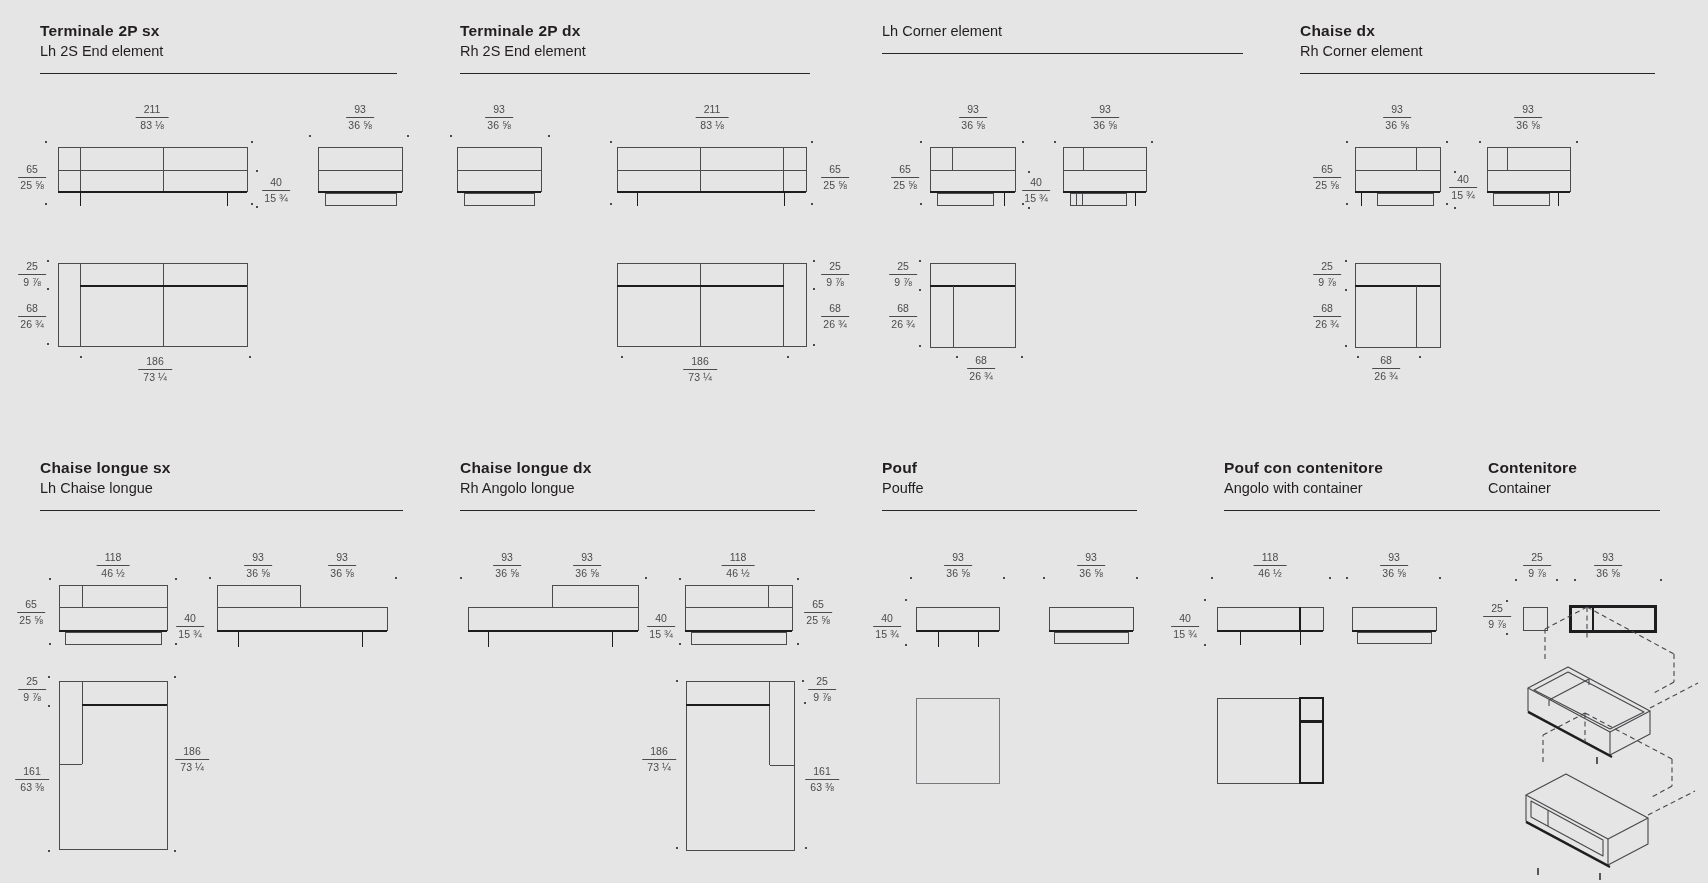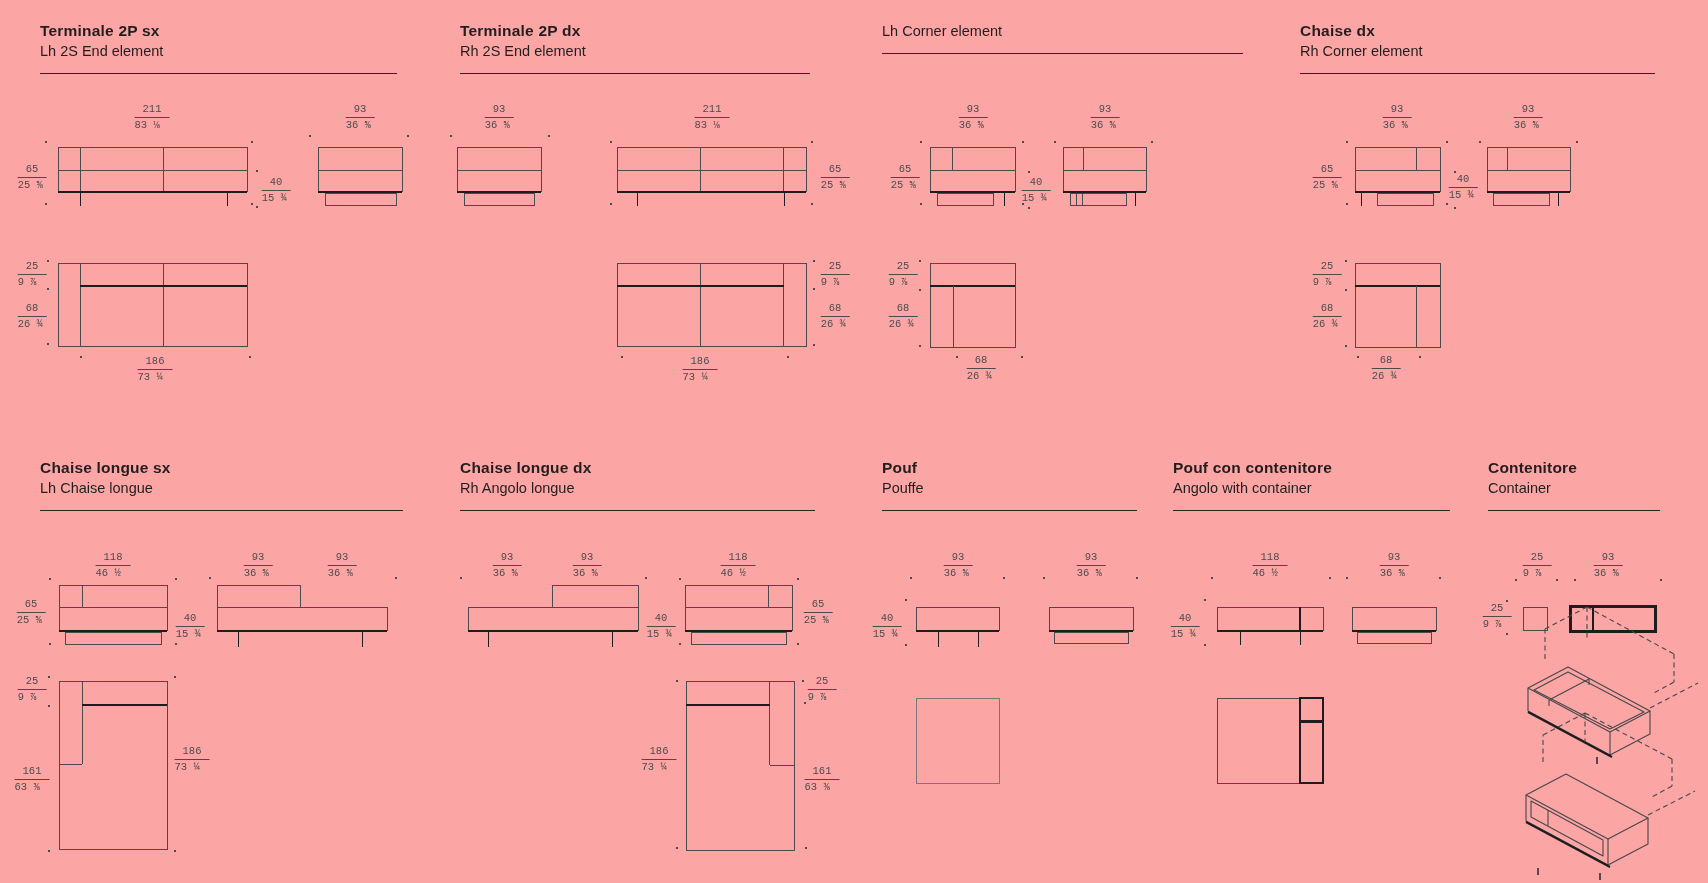--- a/index.html
+++ b/index.html
@@ -1,23 +1,23 @@
 <!DOCTYPE html>
 <html><head>
 <meta charset="utf-8">
 <style>
   html,body{margin:0;padding:0;background:#ffffff;}
-  #canvas{position:relative;width:1708px;height:883px;background:#fca5a5;overflow:hidden;
+  #canvas{position:relative;width:1708px;height:883px;background:#e5e5e5;overflow:hidden;
           font-family:"Liberation Sans",sans-serif;}
   .sec{position:absolute;}
   .sec .t{font-weight:700;font-size:15.5px;line-height:20px;color:#221e1f;letter-spacing:.2px;}
   .sec .s{font-weight:400;font-size:14.5px;line-height:20px;color:#221e1f;}
   .sec .rule{margin-top:12px;border-top:1.2px solid #2a2627;height:0;}
-  .dim{position:absolute;transform:translateX(-50%);text-align:left;color:#4a4b4d;
-       font-family:Liberation Mono, monospace;font-size:10.5px;line-height:12.5px;
+  .dim{position:absolute;transform:translateX(-50%);text-align:center;color:#4a4b4d;
+       font-family:Liberation Sans, sans-serif;font-size:10.5px;line-height:12.5px;
        white-space:nowrap;}
   .dim .cm{display:inline-block;border-bottom:1px solid #4a4b4d;padding:0 8px 1px;}
   .dim .in{display:block;padding-top:1px;}
   svg{position:absolute;left:0;top:0;}
   .ln{fill:none;stroke:#4a4b4d;stroke-width:1;}
   .gray{fill:none;stroke:#77787b;stroke-width:1;}
   .dk{fill:none;stroke:#1d1d1f;stroke-width:2;}
   .dkl{fill:none;stroke:#1d1d1f;stroke-width:1.4;}
   .dk2{fill:none;stroke:#1d1d1f;stroke-width:2.4;}
   .iso{fill:none;stroke:#46474a;stroke-width:1.1;stroke-linejoin:round;}
@@ -330,21 +330,21 @@
   <div class="sec" style="left:460px;top:458px;width:355px">
     <div class="t">Chaise longue dx</div>
     <div class="s">Rh Angolo longue</div>
     <div class="rule"></div>
   </div>
   <div class="sec" style="left:882px;top:458px;width:255px">
     <div class="t">Pouf</div>
     <div class="s">Pouffe</div>
     <div class="rule"></div>
   </div>
-  <div class="sec" style="left:1173px;top:458px;width:277px">
+  <div class="sec" style="left:1224px;top:458px;width:277px">
     <div class="t">Pouf con contenitore</div>
     <div class="s">Angolo with container</div>
     <div class="rule"></div>
   </div>
   <div class="sec" style="left:1488px;top:458px;width:172px">
     <div class="t">Contenitore</div>
     <div class="s">Container</div>
     <div class="rule"></div>
   </div>
 

